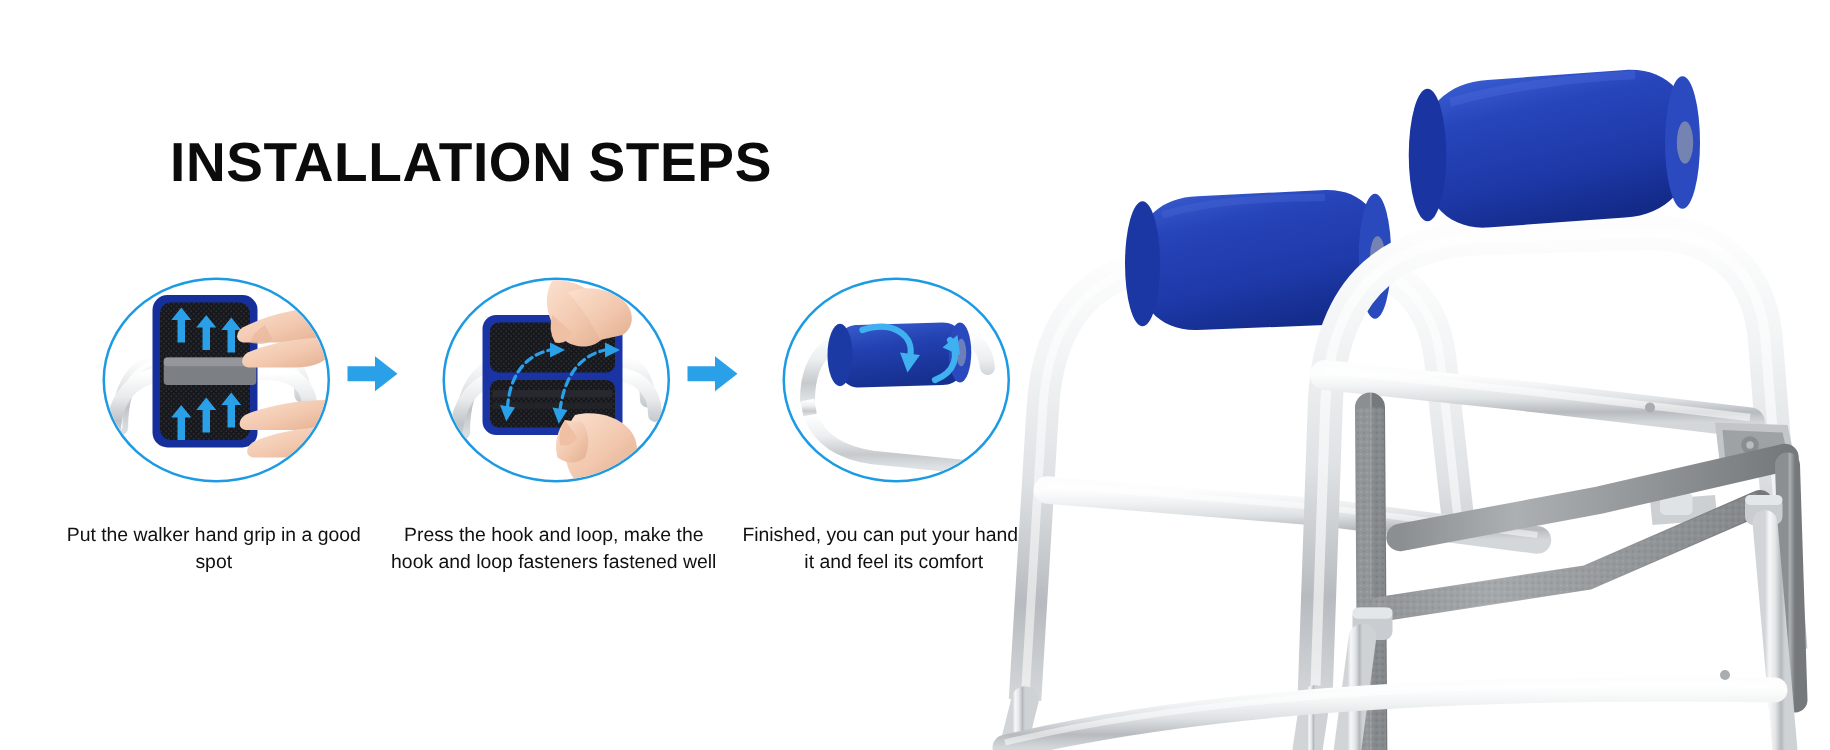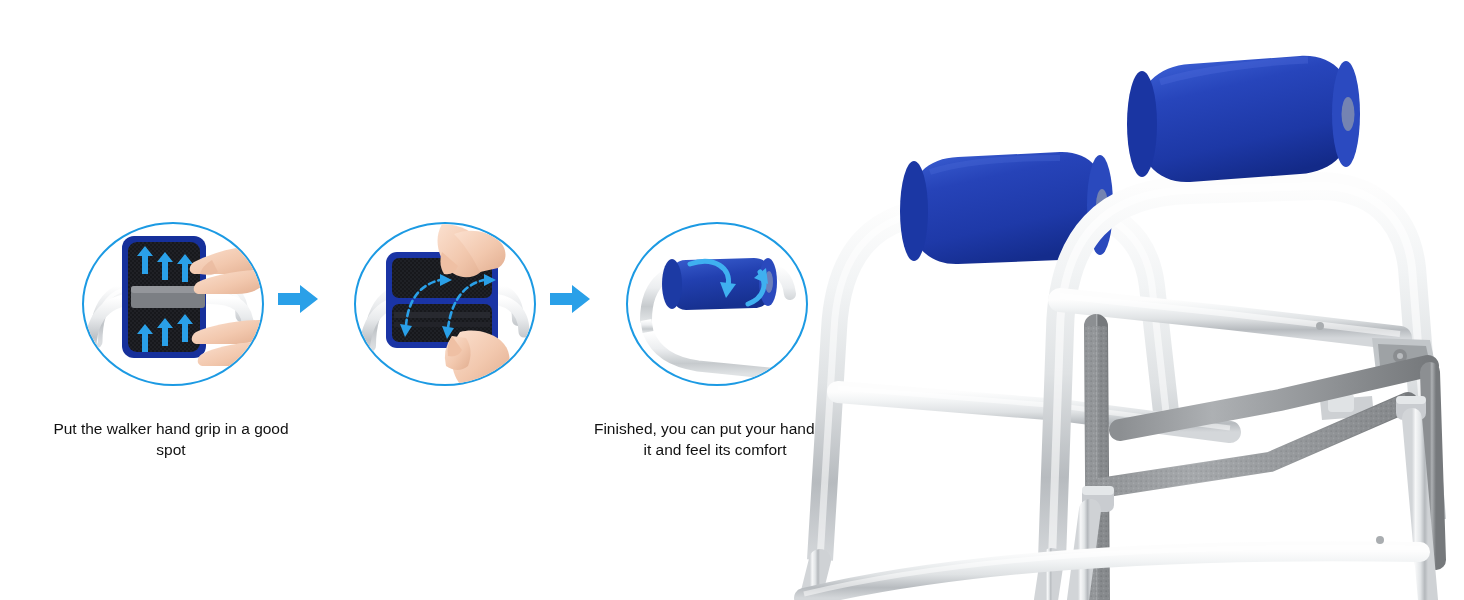--- a/index.html
+++ b/index.html
@@ -46,20 +46,21 @@
   .hero{position:absolute;left:760px;top:0;width:704px;height:600px;overflow:hidden;}
 
   
   .noselect{user-select:none;}
 </style>
 </head>
 <body>
 
 <div class="page">
 
+  <div class="title noselect">INSTALLATION STEPS</div>
 
   <div class="steps">
 
     <div class="step s1">
       <div class="circle">
         <svg class="scene" viewBox="0 0 178 160" xmlns="http://www.w3.org/2000/svg">
           <defs>
             <linearGradient id="alu1" x1="0" y1="0" x2="0" y2="1">
               <stop offset="0%" stop-color="#ffffff"></stop>
               <stop offset="35%" stop-color="#e8eaec"></stop>
@@ -178,20 +179,21 @@
           </g>
 
           <g>
             <path d="M104 108 C118 104 138 108 148 120 C158 132 154 152 140 158
                      L104 160 C94 148 92 124 104 108 Z" fill="url(#skin2)"></path>
             <path d="M96 112 q-10 14 -6 30 q12 8 22 0 q6 -16 -2 -28 z" fill="url(#skin2)"></path>
             <path d="M96 112 q-6 10 -4 20 q10 2 14 -6 z" fill="#efc0a4"></path>
           </g>
         </svg>
       </div>
+      <div class="caption noselect">Press the hook and loop, make the hook and loop fasteners fastened well</div>
     </div>
 
     <div class="connector c2">
       <svg viewBox="0 0 44 34" xmlns="http://www.w3.org/2000/svg">
         <path d="M2 11 L24 11 L24 3 L42 17 L24 31 L24 23 L2 23 Z" fill="#2aa0e8"></path>
       </svg>
     </div>
 
     <div class="step s3">
       <div class="circle">

